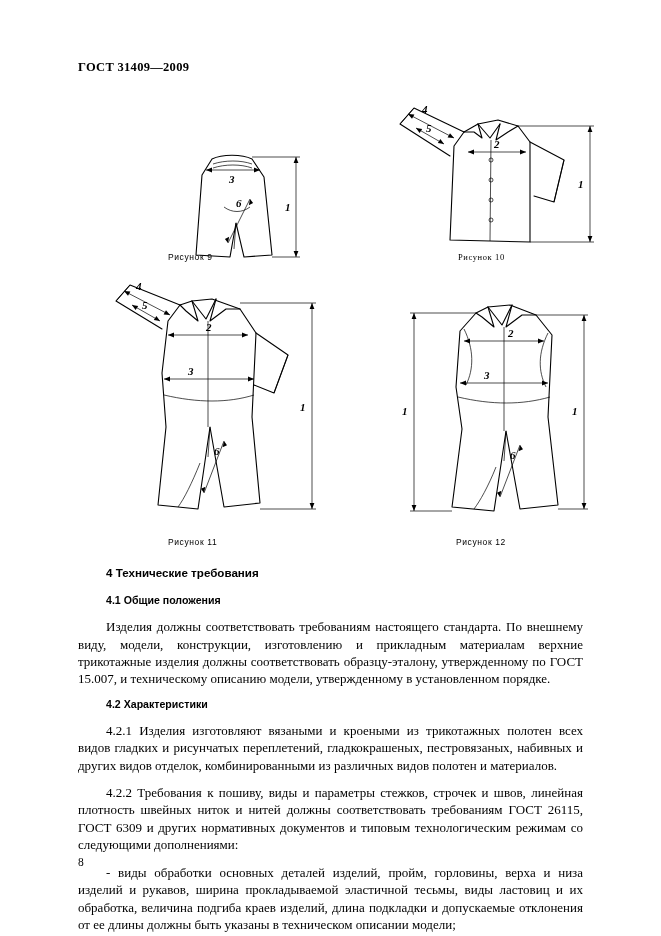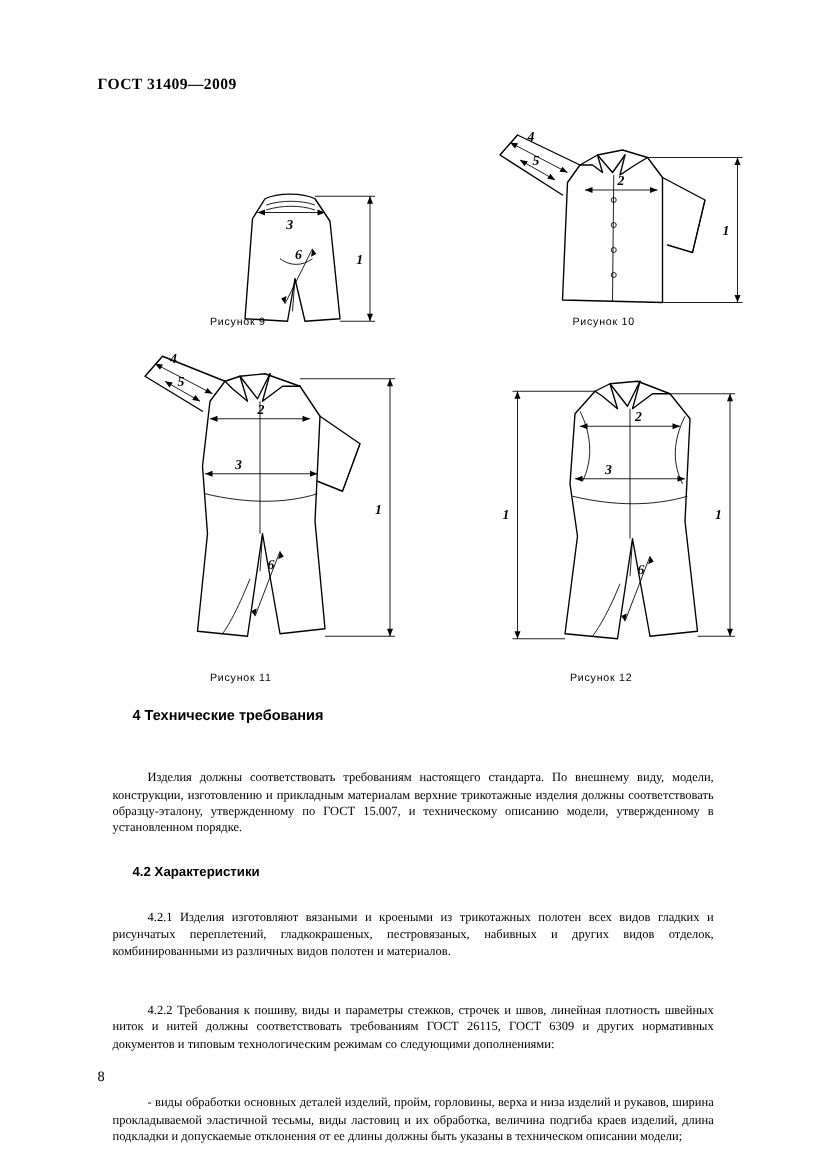--- a/index.html
+++ b/index.html
@@ -63,24 +63,24 @@
   }
   h3.sub {
     font-family: "Liberation Sans", sans-serif;
     font-size: 10.6px;
     font-weight: bold;
     margin: 0;
     padding: 0;
     text-indent: 28px;
   }
   p.para {
-    margin: 12px;
+    margin: 0;
     padding: 0;
     text-indent: 28px;
-    font-size: 10px;
+    font-size: 13px;
     line-height: 1.34;
     text-align: justify;
   }
   .sp-1 { height: 14px; }
   .sp-3 { height: 10px; }
   .page-number {
     position: absolute;
     left: 78px;
     top: 856px;
     font-family: "Liberation Serif", serif;
@@ -165,21 +165,21 @@
       <path d="M148 62 l-6 -2.4 v4.8 z" fill="#000"></path>
       <text class="num" x="116" y="58">2</text>
 
       <line class="dim" x1="212" y1="36" x2="212" y2="152"></line>
       <path d="M212 36 l-2.4 6 h4.8 z" fill="#000"></path>
       <path d="M212 152 l-2.4 -6 h4.8 z" fill="#000"></path>
       <line class="fg-thin" x1="140" y1="36" x2="216" y2="36"></line>
       <line class="fg-thin" x1="152" y1="152" x2="216" y2="152"></line>
       <text class="num" x="200" y="98">1</text>
     </svg>
-    <div class="fig-caption" style="left:458px; top:170px;">Рисунок 10</div>
+    <div class="fig-caption" style="left:458px; top:170px;font-family:Liberation Serif, serif;">Рисунок 10</div>
 
     <svg width="270" height="260" viewBox="0 0 270 260" style="position:absolute; left:88px; top:195px;">
 
       <path class="fg" d="M92 28 L 80 44 L 74 96 L 78 150 L 70 228 L 110 232 L 122 150 L 136 230 L 172 226 L 164 140 L 168 56 L 152 32 L 124 22 L 104 24 Z"></path>
 
       <path class="fg" d="M104 24 L 118 42 L 128 22"></path>
       <path class="fg" d="M128 22 L 122 44 L 138 32 L 152 32"></path>
       <path class="fg" d="M104 24 L 110 44 L 98 34 L 92 28"></path>
 
       <line class="fg-thin" x1="120" y1="44" x2="120" y2="150"></line>
@@ -278,20 +278,21 @@
       <line class="fg-thin" x1="168" y1="232" x2="198" y2="232"></line>
       <text class="num" x="182" y="138">1</text>
     </svg>
     <div class="fig-caption" style="left:456px; top:455px;">Рисунок 12</div>
 
   </div>
 
   <div class="body-text">
     <h2 class="sec">4  Технические требования</h2>
     <div class="sp-1"></div>
+    <h3 class="sub">4.1  Общие положения</h3>
     <div class="sp-3"></div>
     <p class="para">Изделия  должны соответствовать требованиям настоящего стандарта. По внешнему виду, модели, конструкции, изготовлению и прикладным материалам верхние трикотажные изделия должны соответствовать  образцу-эталону,  утвержденному по ГОСТ 15.007,  и техническому  описанию  модели, утвержденному в установленном порядке.</p>
     <div class="sp-3"></div>
     <h3 class="sub">4.2  Характеристики</h3>
     <div class="sp-3"></div>
     <p class="para">4.2.1  Изделия изготовляют вязаными и кроеными из трикотажных полотен всех видов гладких и рисунчатых переплетений, гладкокрашеных, пестровязаных, набивных и других видов отделок, комбинированными из различных видов полотен и материалов.</p>
     <div class="sp-3"></div>
     <p class="para">4.2.2  Требования к пошиву, виды и параметры стежков, строчек и швов, линейная плотность швейных ниток и нитей должны соответствовать требованиям ГОСТ 26115, ГОСТ 6309 и других нормативных документов и типовым технологическим режимам со следующими дополнениями:</p>
     <div class="sp-3"></div>
     <p class="para">-  виды обработки основных деталей изделий, пройм, горловины, верха и низа изделий и рукавов, ширина прокладываемой эластичной тесьмы, виды ластовиц и их обработка, величина подгиба краев изделий, длина подкладки и допускаемые отклонения от ее длины должны быть указаны в техническом описании модели;</p>

